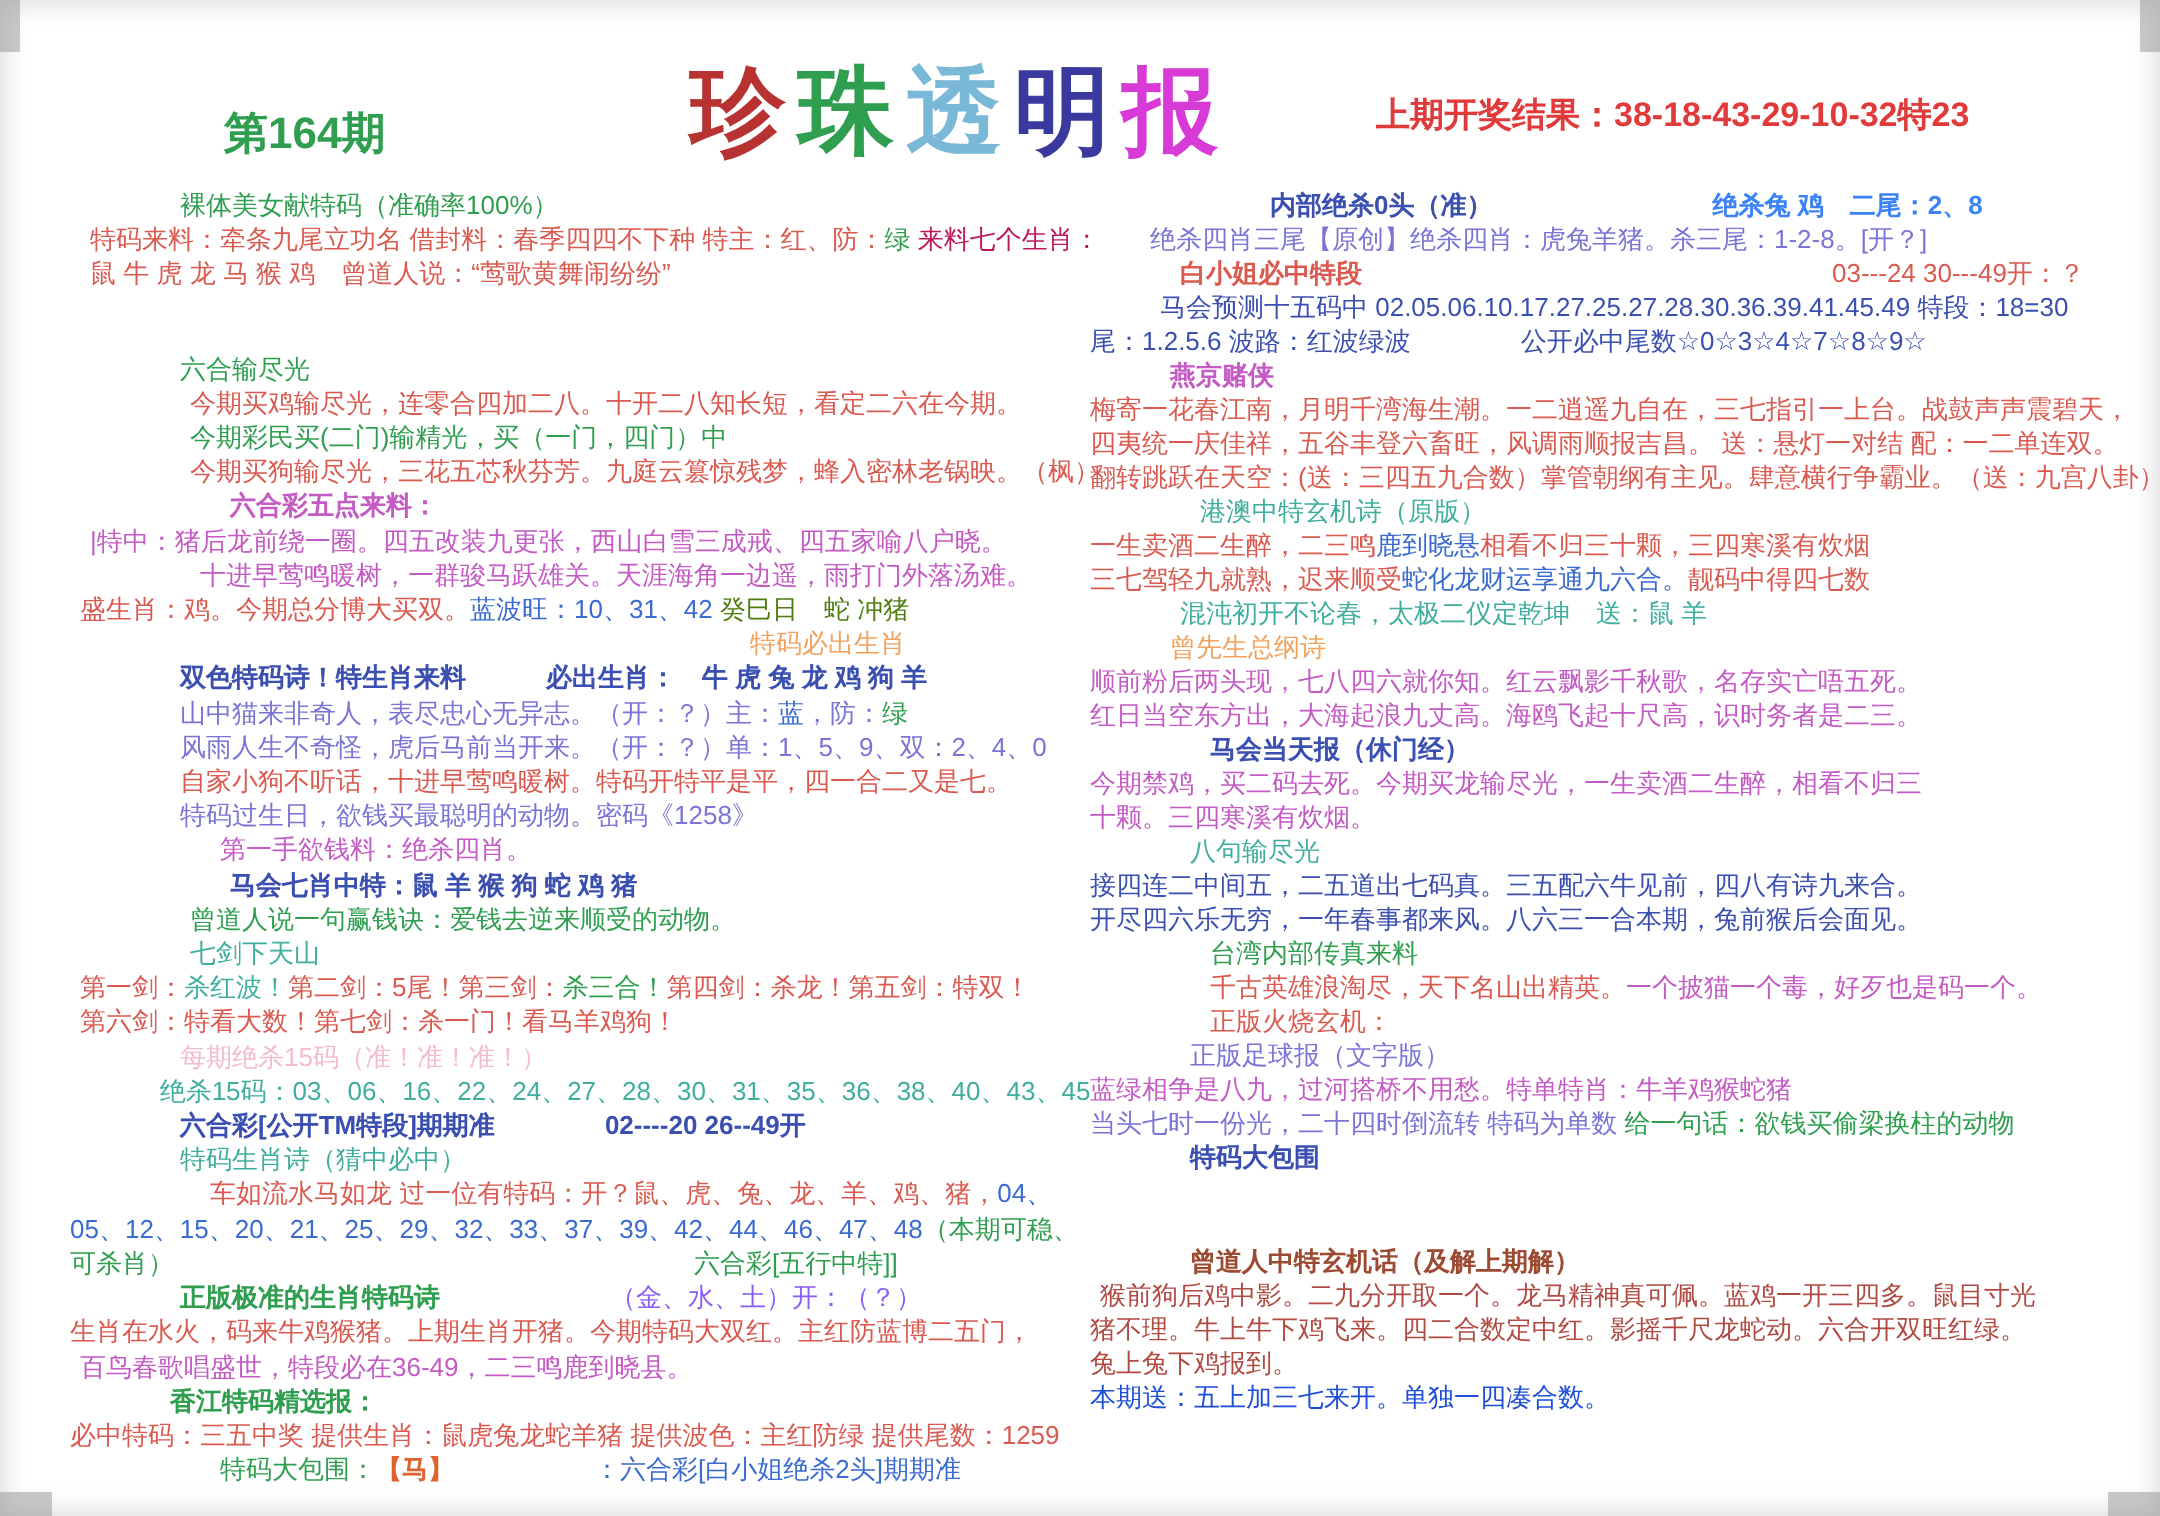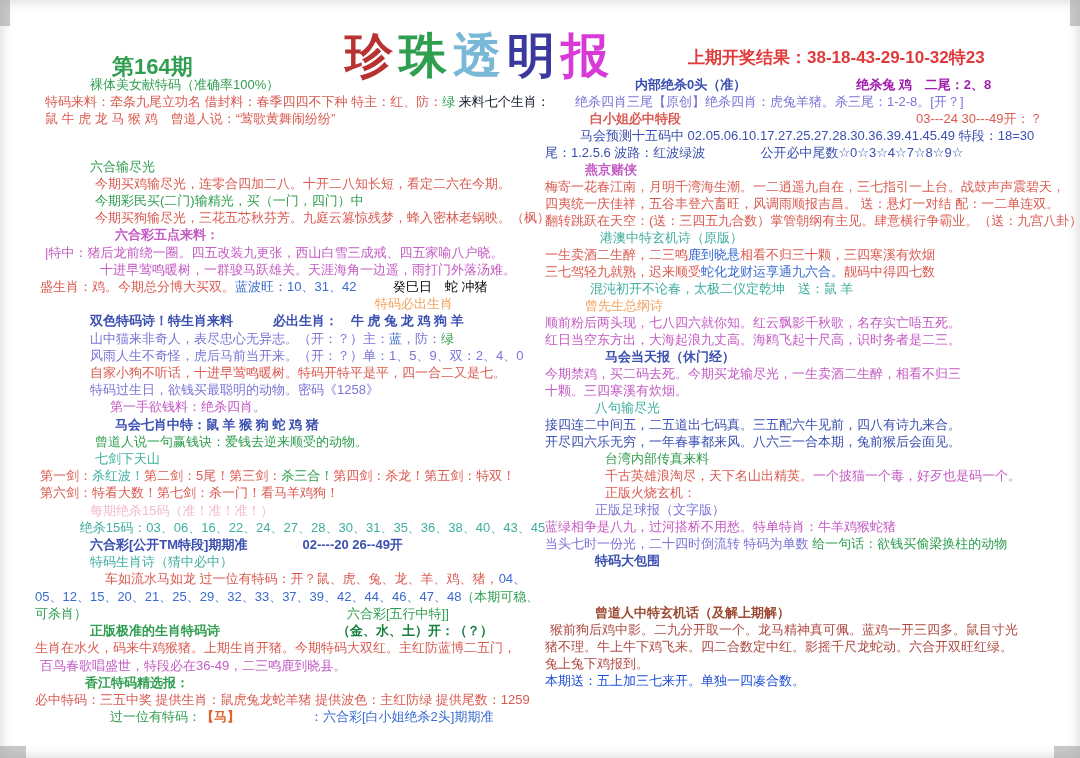--- a/index.html
+++ b/index.html
@@ -30,21 +30,21 @@
   .title-inner{display:inline-block;margin-left:-120px;}
   .title span{
     font-family:"DejaVu Serif","Liberation Serif",serif;
     font-size:48px;font-weight:bold;letter-spacing:6px;
   }
   .last-result{
     position:absolute;left:688px;top:46px;
     font-size:17px;font-weight:bold;color:#e03a3a;
   }
   .col{
-    position:absolute;top:76px;
+    position:absolute;top:94px;
     font-size:13px;line-height:17.2px;
     white-space:nowrap;
   }
   .col-left{left:35px;width:515px;}
   .col-right{left:545px;width:528px;line-height:17.0px;}
   .line{min-height:17px;}
 </style>
 </head>
 <body>
 
@@ -57,58 +57,58 @@
 <div class="issue">第164期</div>
 
 <div class="title">
   <div class="title-inner" id="title-chars"><span style="color: rgb(184, 50, 50);">珍</span><span style="color: rgb(47, 158, 79);">珠</span><span style="color: rgb(122, 184, 216);">透</span><span style="color: rgb(58, 58, 158);">明</span><span style="color: rgb(216, 58, 216);">报</span></div>
 </div>
 
 <div class="last-result">上期开奖结果：38-18-43-29-10-32特23</div>
 
 <div class="col col-left" id="col-left">
     <div class="line" style="padding-left: 55px;"><span style="color: rgb(47, 158, 79);">裸体美女献特码（准确率100%）</span></div>
-    <div class="line" style="padding-left: 10px;"><span style="color: rgb(218, 90, 80);">特码来料：牵条九尾立功名 借封料：春季四四不下种 特主：红、防：</span><span style="color: rgb(47, 158, 79);">绿</span><span style="color: #0f172a; text-align: right;"> 来料七个生肖：</span></div>
+    <div class="line" style="padding-left: 10px;"><span style="color: rgb(218, 90, 80);">特码来料：牵条九尾立功名 借封料：春季四四不下种 特主：红、防：</span><span style="color: rgb(47, 158, 79);">绿</span><span style="color: #be185d; text-align: right;"> 来料七个生肖：</span></div>
     <div class="line" style="padding-left: 10px;"><span style="color: rgb(218, 90, 80);">鼠 牛 虎 龙 马 猴 鸡　曾道人说：“莺歌黄舞闹纷纷”</span></div>
     <div class="line" style="padding-left: 55px; margin-top: 30px;"><span style="color: rgb(47, 158, 79);">六合输尽光</span></div>
     <div class="line" style="padding-left: 60px;"><span style="color: rgb(218, 90, 80);">今期买鸡输尽光，连零合四加二八。十开二八知长短，看定二六在今期。</span></div>
     <div class="line" style="padding-left: 60px;"><span style="color: rgb(47, 158, 79);">今期彩民买(二门)输精光，买（一门，四门）中</span></div>
     <div class="line" style="padding-left: 60px;"><span style="color: rgb(218, 90, 80);">今期买狗输尽光，三花五芯秋芬芳。九庭云篡惊残梦，蜂入密林老锅映。（枫）</span></div>
     <div class="line" style="padding-left: 80px;"><span style="color: rgb(196, 90, 196); font-weight: bold;">六合彩五点来料：</span></div>
     <div class="line" style="padding-left: 10px;"><span style="color: rgb(196, 90, 196);">|特中：</span><span style="color: rgb(196, 90, 196);">猪后龙前绕一圈。四五改装九更张，西山白雪三成戒、四五家喻八户晓。</span></div>
     <div class="line" style="padding-left: 65px;"><span style="color: rgb(196, 90, 196);">十进早莺鸣暖树，一群骏马跃雄关。天涯海角一边遥，雨打门外落汤难。</span></div>
-    <div class="line" style="padding-left: 5px;"><span style="color: rgb(218, 90, 80);">盛生肖：鸡。今期总分博大买双。</span><span style="color: rgb(58, 107, 208);">蓝波旺：10、31、42 </span><span style="color: #000000; margin-left: 33px;">癸巳日　蛇 冲猪</span></div>
+    <div class="line" style="padding-left: 5px;"><span style="color: rgb(218, 90, 80);">盛生肖：鸡。今期总分博大买双。</span><span style="color: rgb(58, 107, 208);">蓝波旺：10、31、42 </span><span style="color: #4d7c0f;">癸巳日　蛇 冲猪</span></div>
     <div class="line" style="padding-left: 340px;"><span style="color: rgb(242, 162, 92);">特码必出生肖</span></div>
     <div class="line" style="padding-left: 55px;"><span style="color: rgb(58, 79, 176); font-weight: bold;">双色特码诗！特生肖来料</span><span style="color: rgb(58, 79, 176); font-weight: bold; margin-left: 40px;">必出生肖：　牛 虎 兔 龙 鸡 狗 羊</span></div>
     <div class="line" style="padding-left: 55px;"><span style="color: rgb(123, 116, 214);">山中猫来非奇人，表尽忠心无异志。（开：？）主：</span><span style="color: rgb(58, 107, 208);">蓝</span><span style="color: rgb(123, 116, 214);">，防：</span><span style="color: rgb(47, 158, 79);">绿</span></div>
     <div class="line" style="padding-left: 55px;"><span style="color: rgb(123, 116, 214);">风雨人生不奇怪，虎后马前当开来。（开：？）单：1、5、9、双：2、4、0</span></div>
     <div class="line" style="padding-left: 55px;"><span style="color: rgb(218, 90, 80);">自家小狗不听话，十进早莺鸣暖树。</span><span style="color: rgb(218, 90, 80);">特码开特平是平，四一合二又是七。</span></div>
     <div class="line" style="padding-left: 55px;"><span style="color: rgb(123, 116, 214);">特码过生日，欲钱买最聪明的动物。密码《1258》</span></div>
     <div class="line" style="padding-left: 75px;"><span style="color: rgb(196, 90, 196);">第一手欲钱料：绝杀四肖。</span></div>
     <div class="line" style="padding-left: 80px;"><span style="color: rgb(58, 79, 176); font-weight: bold;">马会七肖中特：鼠 羊 猴 狗 蛇 鸡 猪</span></div>
     <div class="line" style="padding-left: 60px;"><span style="color: rgb(47, 158, 79);">曾道人说一句赢钱诀：爱钱去逆来顺受的动物。</span></div>
     <div class="line" style="padding-left: 60px;"><span style="color: rgb(63, 174, 158);">七剑下天山</span></div>
     <div class="line" style="padding-left: 5px;"><span style="color: rgb(218, 90, 80);">第一剑：</span><span style="color: rgb(63, 174, 158);">杀红波！</span><span style="color: rgb(218, 90, 80);">第二剑：5尾！第三剑：</span><span style="color: rgb(47, 158, 79);">杀三合！</span><span style="color: rgb(218, 90, 80);">第四剑：杀龙！第五剑：特双！</span></div>
     <div class="line" style="padding-left: 5px;"><span style="color: rgb(218, 90, 80);">第六剑：特看大数！第七剑：杀一门！看马羊鸡狗！</span></div>
     <div class="line" style="padding-left: 55px;"><span style="color: rgb(242, 188, 203);">每期绝杀15码（准！准！准！）</span></div>
     <div class="line" style="padding-left: 40px; text-align: center;"><span style="color: rgb(63, 174, 158);">绝杀15码：03、06、16、22、24、27、28、30、31、35、36、38、40、43、45</span></div>
     <div class="line" style="padding-left: 55px;"><span style="color: rgb(58, 79, 176); font-weight: bold;">六合彩[公开TM特段]期期准</span><span style="color: rgb(58, 79, 176); font-weight: bold; margin-left: 55px;">02----20 26--49开</span></div>
     <div class="line" style="padding-left: 55px;"><span style="color: rgb(63, 174, 158);">特码生肖诗（猜中必中）</span></div>
     <div class="line" style="padding-left: 70px;"><span style="color: rgb(218, 90, 80);">车如流水马如龙 过一位有特码：开？鼠、虎、兔、龙、羊、鸡、猪，</span><span style="color: rgb(58, 107, 208);">04、</span></div>
     <div class="line"><span style="color: rgb(58, 107, 208);">05、12、15、20、21、25、29、32、33、37、39、42、44、46、47、48</span><span style="color: rgb(47, 158, 79);">（本期可稳、</span></div>
     <div class="line"><span style="color: rgb(47, 158, 79);">可杀肖）</span><span style="color: rgb(47, 158, 79); margin-left: 260px;">六合彩[五行中特]]</span></div>
-    <div class="line" style="padding-left: 55px;"><span style="color: rgb(47, 158, 79); font-weight: bold;">正版极准的生肖特码诗</span><span style="color: #15803d; margin-left: 117px; font-weight: bold;">（金、水、土）开：（？）</span></div>
+    <div class="line" style="padding-left: 55px;"><span style="color: rgb(47, 158, 79); font-weight: bold;">正版极准的生肖特码诗</span><span style="color: #8b5cf6; margin-left: 85px;">（金、水、土）开：（？）</span></div>
     <div class="line"><span style="color: rgb(218, 90, 80);">生肖在水火，码来牛鸡猴猪。上期生肖开猪。今期特码大双红。主红防蓝博二五门，</span></div>
     <div class="line" style="padding-left: 5px;"><span style="color: rgb(196, 90, 196);">百鸟春歌唱盛世，特段必在36-49，二三鸣鹿到晓县。</span></div>
     <div class="line" style="padding-left: 50px;"><span style="color: rgb(47, 158, 79); font-weight: bold;">香江特码精选报：</span></div>
     <div class="line"><span style="color: rgb(218, 90, 80);">必中特码：三五中奖 提供生肖：鼠虎兔龙蛇羊猪 提供波色：主红防绿 提供尾数：1259</span></div>
-    <div class="line" style="padding-left: 75px;"><span style="color: rgb(47, 158, 79);">过一位有特码：</span><span style="color: rgb(224, 98, 45); font-weight: bold;">【马】</span><span style="color: rgb(58, 107, 208); margin-left: 70px;">：六合彩[白小姐绝杀2头]期期准</span></div>
+    <div class="line" style="padding-left: 75px;"><span style="color: rgb(47, 158, 79);">特码大包围：</span><span style="color: rgb(224, 98, 45); font-weight: bold;">【马】</span><span style="color: rgb(58, 107, 208); margin-left: 70px;">：六合彩[白小姐绝杀2头]期期准</span></div>
   </div>
 <div class="col col-right" id="col-right">
-    <div class="line" style="padding-left: 90px;"><span style="color: rgb(58, 79, 176); font-weight: bold;">内部绝杀0头（准）</span><span style="color: #a21caf; font-weight: bold; margin-left: 110px;">绝杀兔 鸡　二尾：2、8</span></div>
+    <div class="line" style="padding-left: 90px;"><span style="color: rgb(58, 79, 176); font-weight: bold;">内部绝杀0头（准）</span><span style="color: #3b82f6; font-weight: bold; margin-left: 110px;">绝杀兔 鸡　二尾：2、8</span></div>
     <div class="line" style="padding-left: 30px;"><span style="color: rgb(123, 116, 214);">绝杀四肖三尾【原创】绝杀四肖：虎兔羊猪。杀三尾：1-2-8。[开？]</span></div>
     <div class="line" style="padding-left: 45px;"><span style="color: rgb(218, 90, 80); font-weight: bold;">白小姐必中特段</span><span style="color: rgb(218, 90, 80); margin-left: 235px;">03---24 30---49开：？</span></div>
     <div class="line" style="padding-left: 35px;"><span style="color: rgb(58, 79, 176);">马会预测十五码中 02.05.06.10.17.27.25.27.28.30.36.39.41.45.49 特段：18=30</span></div>
     <div class="line"><span style="color: rgb(58, 79, 176);">尾：1.2.5.6 波路：红波绿波</span><span style="color: rgb(58, 79, 176); margin-left: 55px;">公开必中尾数☆0☆3☆4☆7☆8☆9☆</span></div>
     <div class="line" style="padding-left: 40px;"><span style="color: rgb(196, 90, 196); font-weight: bold;">燕京赌侠</span></div>
     <div class="line"><span style="color: rgb(218, 90, 80);">梅寄一花春江南，月明千湾海生潮。一二逍遥九自在，三七指引一上台。战鼓声声震碧天，</span></div>
     <div class="line"><span style="color: rgb(218, 90, 80);">四夷统一庆佳祥，五谷丰登六畜旺，风调雨顺报吉昌。 送：悬灯一对结 配：一二单连双。</span></div>
     <div class="line"><span style="color: rgb(218, 90, 80);">翻转跳跃在天空：(送：三四五九合数）掌管朝纲有主见。肆意横行争霸业。（送：九宫八卦）</span></div>
     <div class="line" style="padding-left: 55px;"><span style="color: rgb(63, 174, 158);">港澳中特玄机诗（原版）</span></div>
     <div class="line"><span style="color: rgb(218, 90, 80);">一生卖酒二生醉，二三鸣</span><span style="color: rgb(58, 107, 208);">鹿到晓悬</span><span style="color: rgb(218, 90, 80);">相看不归三十颗，三四寒溪有炊烟</span></div>

